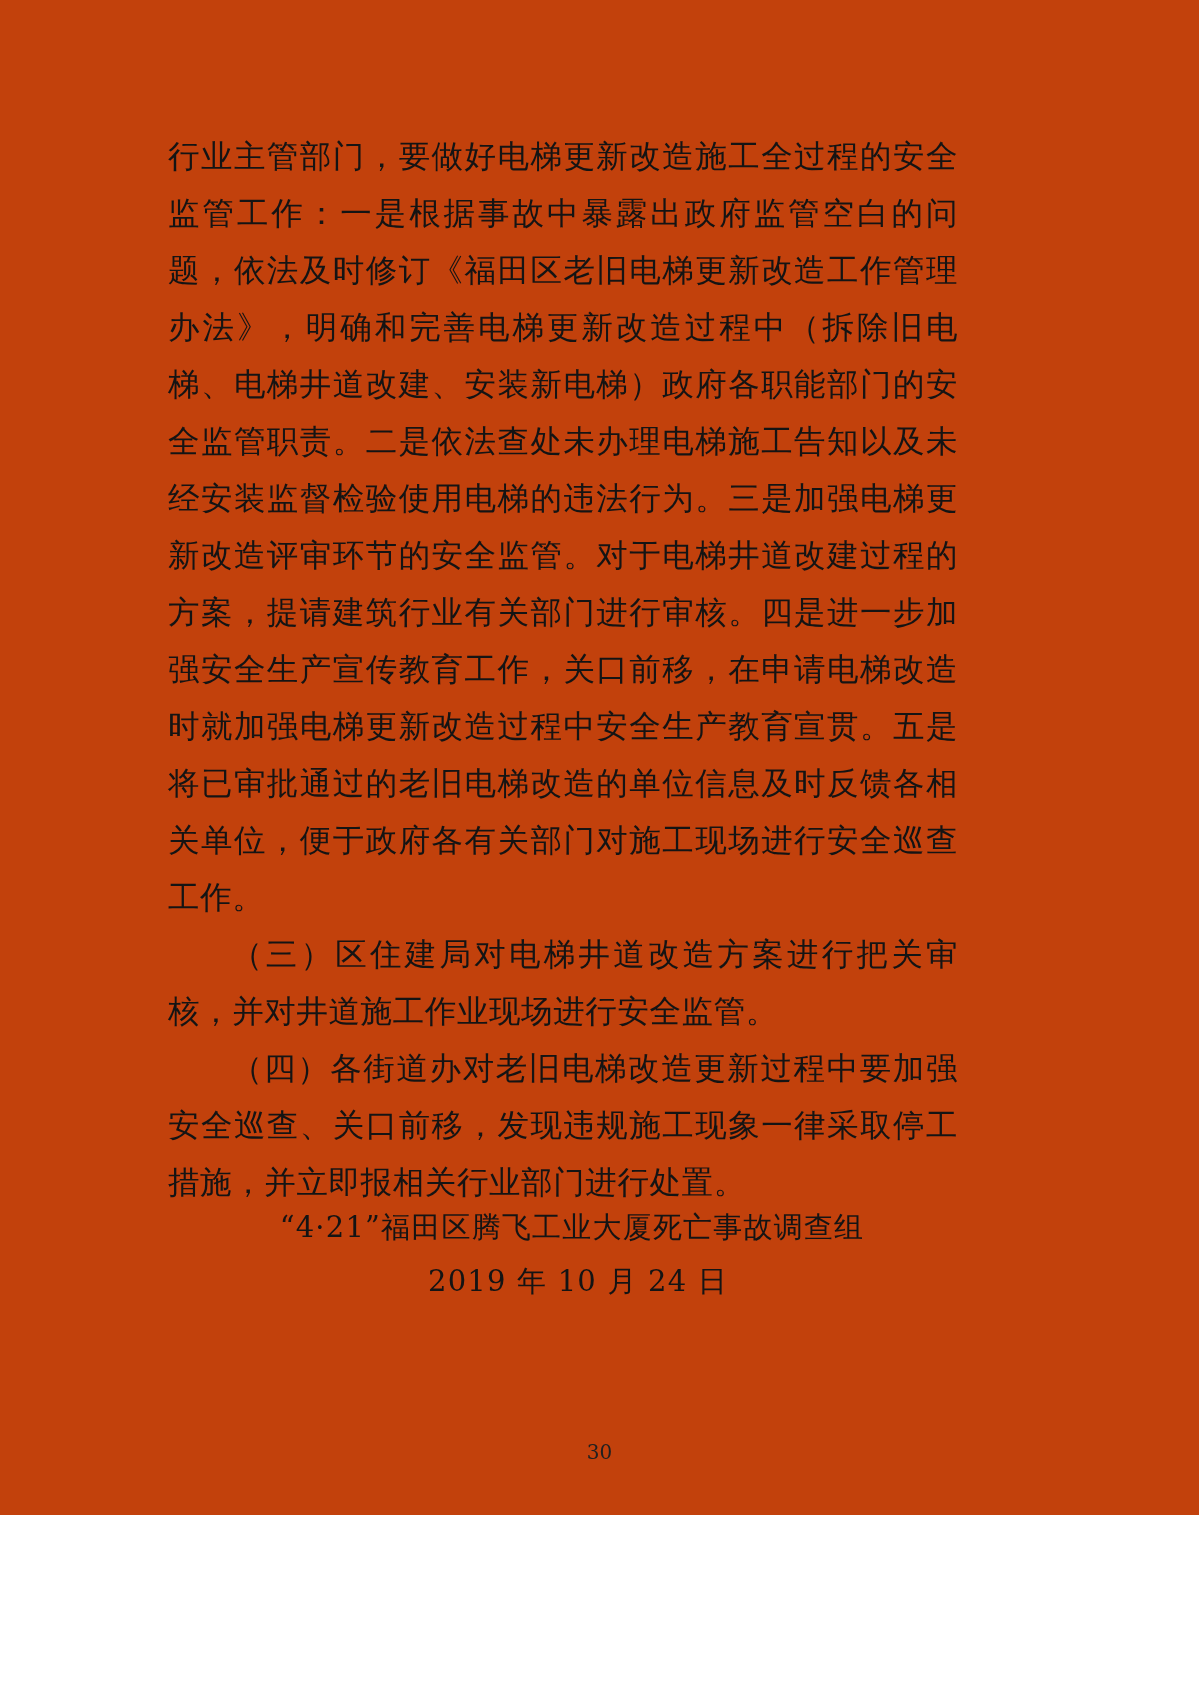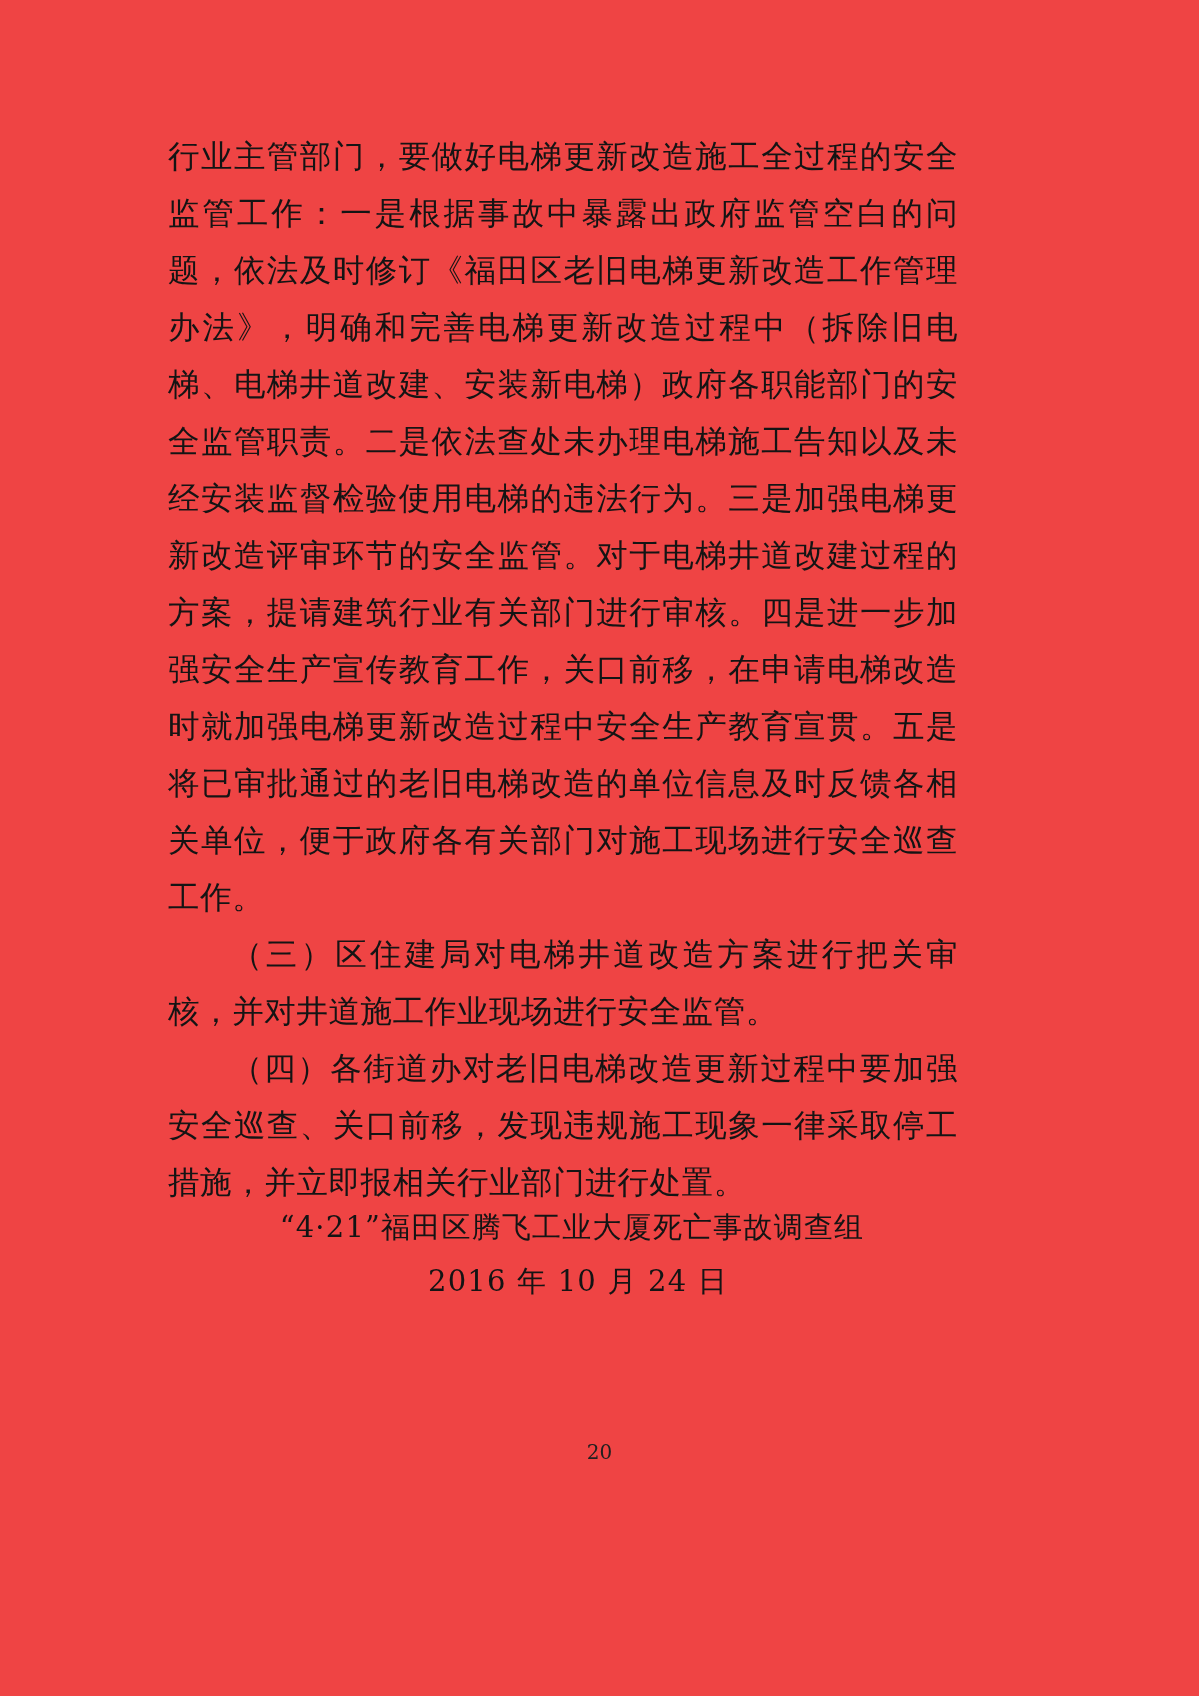--- a/index.html
+++ b/index.html
@@ -3,22 +3,22 @@
 <meta charset="utf-8">
 <style>
   html, body {
     margin: 0;
     padding: 0;
     background: #ffffff;
   }
   .page {
     position: relative;
     width: 1199px;
-    height: 1696px;
-    background: #ef4444;
+    height: 1515px;
+    background: #c2410c;
     box-sizing: border-box;
     overflow: hidden;
     font-family: "DejaVu Serif", "Liberation Serif", serif;
     color: #1a1a1a;
   }
   .content {
     position: absolute;
     left: 168px;
     top: 128px;
     width: 790px;
@@ -74,18 +74,18 @@
 <div class="page">
 
   <div class="content">
     <p class="para">行业主管部门，要做好电梯更新改造施工全过程的安全监管工作：一是根据事故中暴露出政府监管空白的问题，依法及时修订《福田区老旧电梯更新改造工作管理办法》，明确和完善电梯更新改造过程中（拆除旧电梯、电梯井道改建、安装新电梯）政府各职能部门的安全监管职责。二是依法查处未办理电梯施工告知以及未经安装监督检验使用电梯的违法行为。三是加强电梯更新改造评审环节的安全监管。对于电梯井道改建过程的方案，提请建筑行业有关部门进行审核。四是进一步加强安全生产宣传教育工作，关口前移，在申请电梯改造时就加强电梯更新改造过程中安全生产教育宣贯。五是将已审批通过的老旧电梯改造的单位信息及时反馈各相关单位，便于政府各有关部门对施工现场进行安全巡查工作。</p>
     <p class="para indent">（三）区住建局对电梯井道改造方案进行把关审核，并对井道施工作业现场进行安全监管。</p>
     <p class="para indent">（四）各街道办对老旧电梯改造更新过程中要加强安全巡查、关口前移，发现违规施工现象一律采取停工措施，并立即报相关行业部门进行处置。</p>
   </div>
 
   <div class="signature-block">
     <div class="sign-line sign-org">“4·21”福田区腾飞工业大厦死亡事故调查组</div>
-    <div class="sign-line sign-date">2016 年 10 月 24 日</div>
+    <div class="sign-line sign-date">2019 年 10 月 24 日</div>
   </div>
 
-  <div class="page-number">20</div>
+  <div class="page-number">30</div>
 
 </div>
 
 </body></html>

